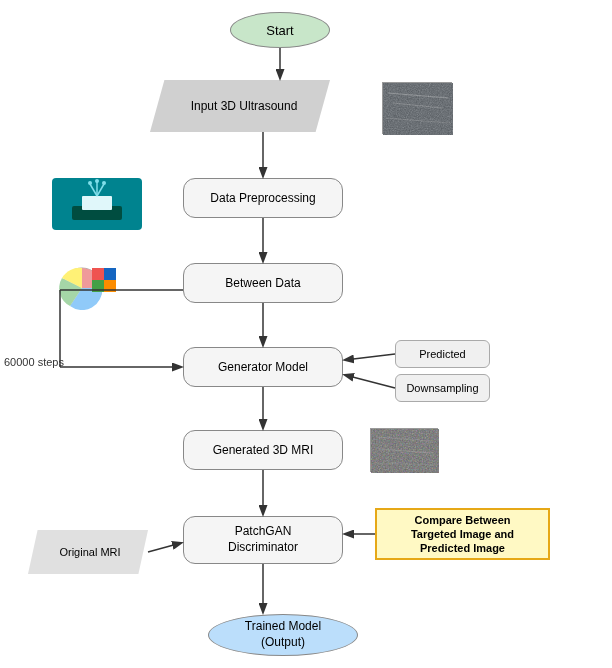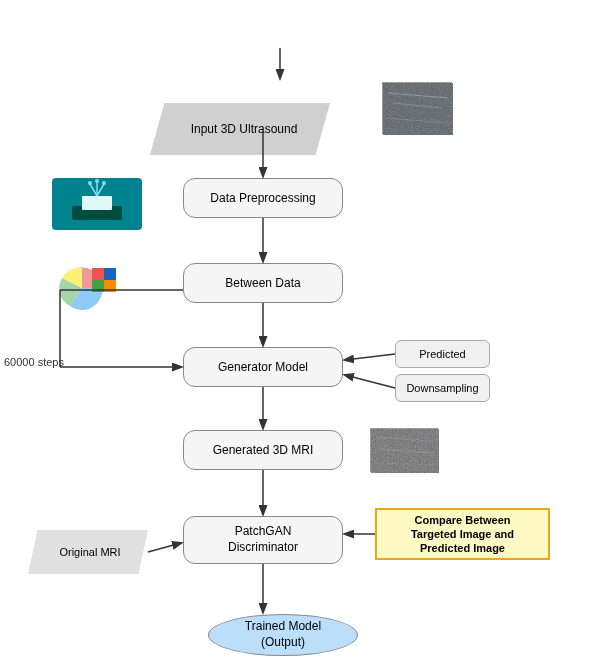--- a/index.html
+++ b/index.html
@@ -45,21 +45,20 @@
       font-size: 12px;
     }
 
     .para-input {
       top: 80px;
       left: 150px;
       width: 180px;
       height: 52px;
       background: #d0d0d0;
       clip-path: polygon(8% 0%, 100% 0%, 92% 100%, 0% 100%);
-      margin-top: 23px;
     }
 
     
     .rounded-rect {
       position: absolute;
       border: 1.5px solid #888;
       border-radius: 12px;
       display: flex;
       align-items: center;
       justify-content: center;
@@ -240,20 +239,23 @@
       left: 52px;
       width: 80px;
       height: 52px;
     }
   </style>
 </head>
 <body>
 
 <div class="diagram">
 
+  <div class="start-ellipse">
+    <span>Start</span>
+  </div>
 
   <div class="parallelogram para-input">
     <span style="margin-left:8px;">Input 3D Ultrasound</span>
   </div>
 
   <div class="thumbnail thumb-ultrasound">
     
     <svg width="70" height="52" xmlns="http://www.w3.org/2000/svg">
       <rect width="70" height="52" fill="#444"></rect>
       <filter id="noise">

